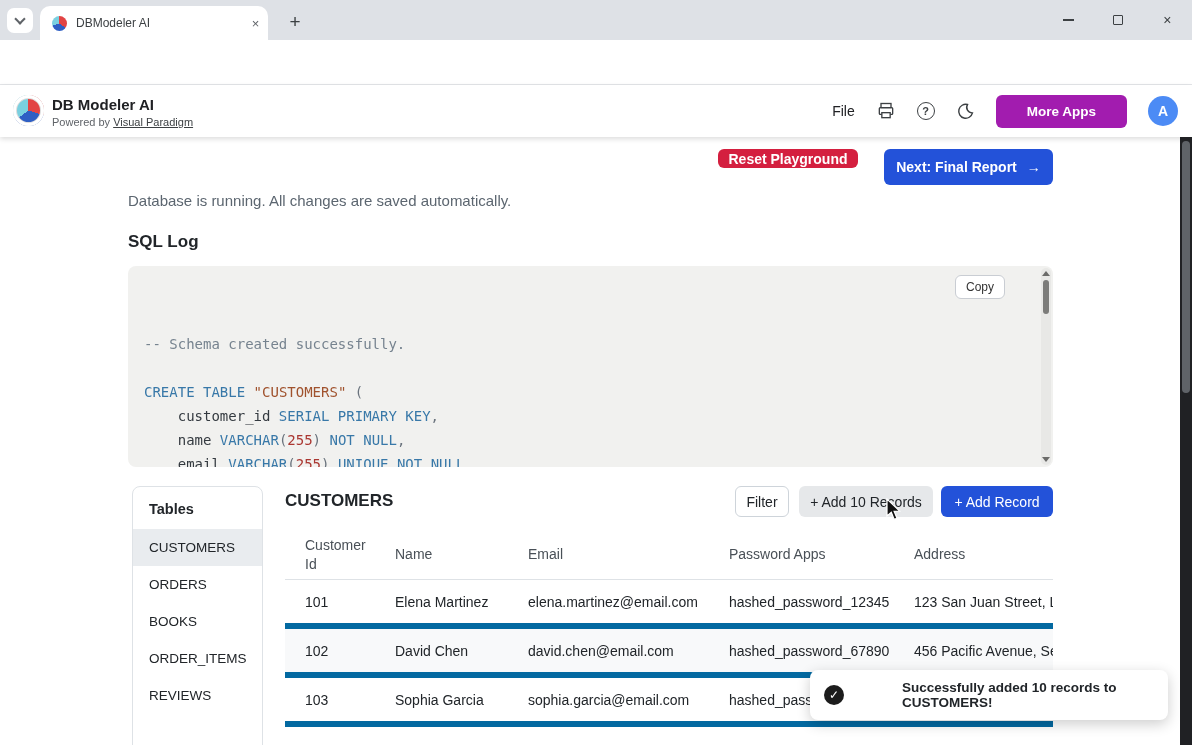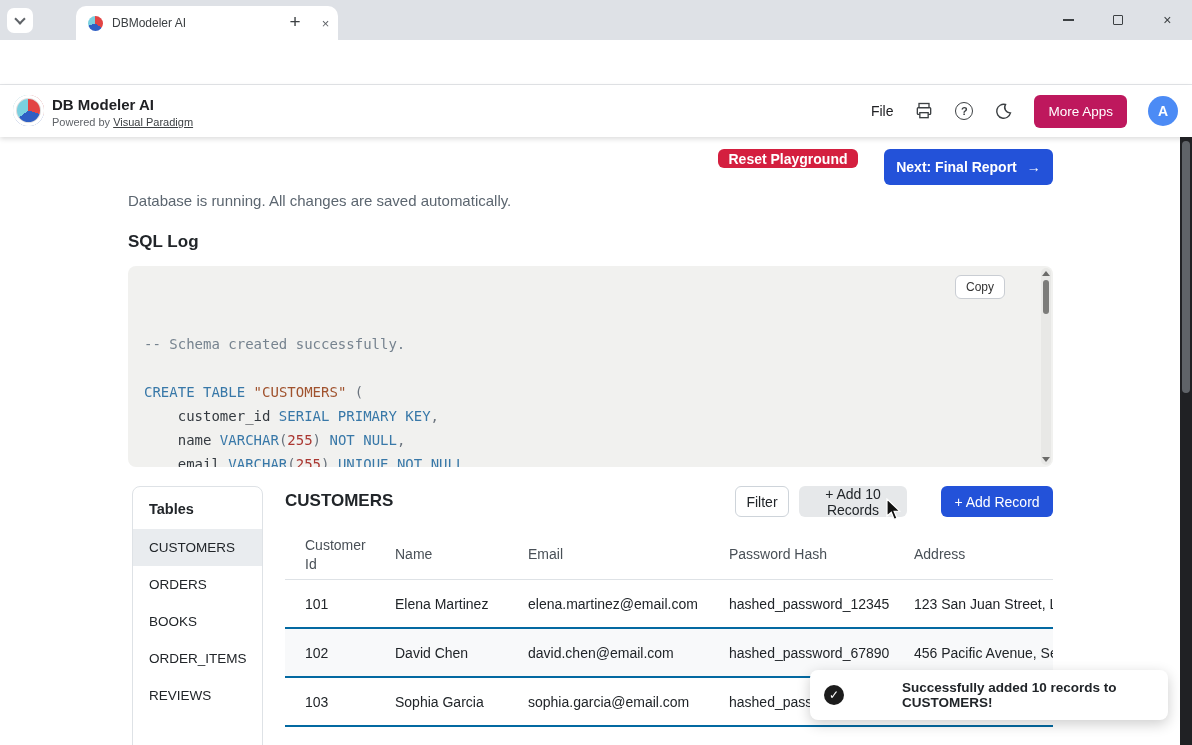--- a/index.html
+++ b/index.html
@@ -3,21 +3,21 @@
 <meta charset="utf-8">
 <style>
   * { margin:0; padding:0; box-sizing:border-box; }
   html,body { width:1192px; height:745px; font-family:"Liberation Sans", sans-serif; }
   .screen { position:relative; width:1192px; height:745px; background:#fff; overflow:hidden; }
 
   
   .tabstrip { position:absolute; left:0; top:0; width:1192px; height:40px; background:#dee1e6; }
   .tab-search { position:absolute; left:7px; top:8px; width:26px; height:25px; background:#fff; border-radius:7px; display:flex; align-items:center; justify-content:center; }
   .chev { width:8px; height:8px; border-right:2px solid #5f6368; border-bottom:2px solid #5f6368; transform:rotate(45deg); margin-top:-3px; }
-  .tab { position:absolute; left:40px; top:6px; width:262px; height:34px; background:#fff; border-radius:10px 10px 0 0; display:flex; align-items:center; padding:0 4px 0 12px;margin-left:36px; }
+  .tab { position:absolute; left:40px; top:6px; width:228px; height:34px; background:#fff; border-radius:10px 10px 0 0; display:flex; align-items:center; padding:0 4px 0 12px; }
   .favicon { width:15px; height:15px; border-radius:50%; background:conic-gradient(#e24444 0 35%, #2f5fc4 35% 70%, #7ad0e0 70% 100%); flex:0 0 auto; }
   .tab-title { flex:1; margin-left:9px; font-size:12px; color:#3c4043; white-space:nowrap; overflow:hidden; }
   .tab-close { width:17px; height:17px; border-radius:50%; display:flex; align-items:center; justify-content:center; font-size:13px; color:#5f6368; }
   .newtab { position:absolute; left:282px; top:9px; width:26px; height:26px; display:flex; align-items:center; justify-content:center; font-size:19px; color:#3c4043; }
   .wincontrols { position:absolute; right:0; top:0; width:148px; height:40px; display:flex; align-items:center; justify-content:space-around; }
   .win-btn { width:30px; height:30px; display:flex; align-items:center; justify-content:center; color:#3c4043; font-size:14px; }
   .ic-min { width:11px; height:1.5px; background:#3c4043; }
   .ic-max { width:10px; height:10px; border:1.5px solid #3c4043; border-radius:1px; }
 
   .urlbar { position:absolute; left:0; top:40px; width:1192px; height:45px; background:#fff; border-bottom:1px solid #e4e6e9; }
@@ -32,21 +32,21 @@
 
   
   .appheader { position:absolute; left:0; top:85px; width:1192px; height:52px; background:#fff; box-shadow:0 2px 5px rgba(0,0,0,.14); z-index:5; }
   .logo { position:absolute; left:13px; top:95px; width:31px; height:31px; border-radius:50%; background:conic-gradient(#e24444 0 30%, #2f5fc4 30% 65%, #7ad0e0 65% 100%); box-shadow:inset 0 0 0 3px #fff, inset 0 0 0 4px #ddd; }
   .app-name { position:absolute; left:52px; top:96px; font-size:15px; font-weight:bold; color:#202124; }
   .powered { position:absolute; left:52px; top:116px; font-size:11px; color:#5f6368; }
   .powered a { color:#3c4043; text-decoration:underline; }
   .hdr-right { position:absolute; right:14px; top:85px; height:52px; display:flex; align-items:center; gap:21px; }
   .file-menu { font-size:14px; color:#202124; }
   .help-circle { width:18px; height:18px; border:1.5px solid #3c4043; border-radius:50%; display:flex; align-items:center; justify-content:center; font-size:11px; font-weight:bold; color:#3c4043; }
-  .more-apps { background:#be185d; color:#fff; font-size:13.5px; font-weight:normal; padding:9px 14px; border-radius:6px; border:none; }
+  .more-apps { background:#a21caf; color:#fff; font-size:13.5px; font-weight:bold; padding:9px 31px; border-radius:6px; border:none; }
   .avatar-lg { width:30px; height:30px; font-size:14px; }
 
   
   .h1 { position:absolute; left:128px; top:151px; font-size:23px; font-weight:bold; color:#212529; }
   .btn { border:none; border-radius:6px; font-size:14px; font-weight:bold; font-family:inherit; }
   .btn-reset { position:absolute; left:718px; top:149px; width:140px; height:19px; background:#d41f3f; color:#fff; }
   .btn-next { position:absolute; left:884px; top:149px; width:169px; height:36px; background:#2352d9; color:#fff; display:flex; align-items:center; justify-content:center; gap:10px; }
   .subtitle { position:absolute; left:128px; top:192px; font-size:15px; color:#5c6670; }
   .sql-title { position:absolute; left:128px; top:232px; font-size:17px; font-weight:bold; color:#212529; }
 
@@ -66,27 +66,27 @@
 
   
   .tables-panel { position:absolute; left:132px; top:486px; width:131px; height:300px; background:#fff; border:1px solid #dee2e6; border-radius:8px 8px 0 0; overflow:hidden; }
   .tables-title { padding:14px 16px 12px; font-size:14.5px; font-weight:bold; color:#212529; }
   .table-item { padding:11px 16px; font-size:13.5px; color:#212529; cursor:pointer; }
   .table-item.selected { background:#e9ecef; }
 
   
   .grid-title { position:absolute; left:285px; top:491px; font-size:17px; font-weight:bold; color:#212529; }
   .btn-filter { position:absolute; left:735px; top:486px; width:54px; height:31px; background:#fff; border:1px solid #ced4da; border-radius:6px; font-size:14px; color:#212529; font-weight:normal; }
-  .btn-add10 { position:absolute; left:799px; top:486px; width:108px; height:31px; background:#e6e8ea; border:none; border-radius:6px; font-size:14px; color:#212529; font-weight:normal; }
+  .btn-add10 { position:absolute; left:799px; top:486px; width:134px; height:31px; background:#e6e8ea; border:none; border-radius:6px; font-size:14px; color:#212529; font-weight:normal; }
   .btn-addrec { position:absolute; left:941px; top:486px; width:112px; height:31px; background:#2352d9; border:none; border-radius:6px; font-size:14px; color:#fff; font-weight:normal; }
   .table-wrap { position:absolute; left:285px; top:530px; width:768px; overflow:hidden; }
   .thead, .tr { display:grid; grid-template-columns:90px 133px 201px 185px 280px; padding-left:20px; align-items:center; }
   .thead { min-height:50px; border-bottom:1px solid #dee2e6; color:#495057; font-size:14px; }
   .th { padding-right:14px; line-height:19px; }
-  .tr { height:49px; border-bottom:2px solid #0369a1; font-size:14px; color:#212529; }
+  .tr { height:49px; border-bottom:6px solid #0369a1; font-size:14px; color:#212529; }
   .tr.alt { background:#f8f9fa; }
   .td { white-space:nowrap; overflow:hidden; padding-right:14px; }
 
   
   .toast { position:absolute; left:810px; top:670px; width:358px; height:50px; background:#fff; border-radius:8px; box-shadow:0 4px 14px rgba(0,0,0,.2); display:flex; align-items:center; padding:0 14px; gap:11px; z-index:20; }
   .toast-check { width:20px; height:20px; border-radius:50%; background:#1c1c1c; color:#fff; font-size:12px; display:flex; align-items:center; justify-content:center; flex:0 0 auto; }
   .toast-msg { font-size:13.5px; font-weight:bold; color:#212529;margin-left:47px; }
 
   
   .page-sb { position:absolute; right:0; top:137px; width:12px; height:608px; background:#202124; z-index:30; }
@@ -212,21 +212,21 @@
   <div class="grid-title">CUSTOMERS</div>
   <button class="btn btn-filter">Filter</button>
   <button class="btn btn-add10">+ Add 10 Records</button>
   <button class="btn btn-addrec">+ Add Record</button>
 
   <div class="table-wrap">
     <div class="thead">
         <div class="th">Customer Id</div>
         <div class="th">Name</div>
         <div class="th">Email</div>
-        <div class="th">Password Hash</div>
+        <div class="th">Password Apps</div>
         <div class="th">Address</div>
       </div>
     <div>
         <div class="tr">
           <div class="td">101</div>
           <div class="td">Elena Martinez</div>
           <div class="td">elena.martinez@email.com</div>
           <div class="td">hashed_password_12345</div>
           <div class="td">123 San Juan Street, Lo</div>
         </div>

